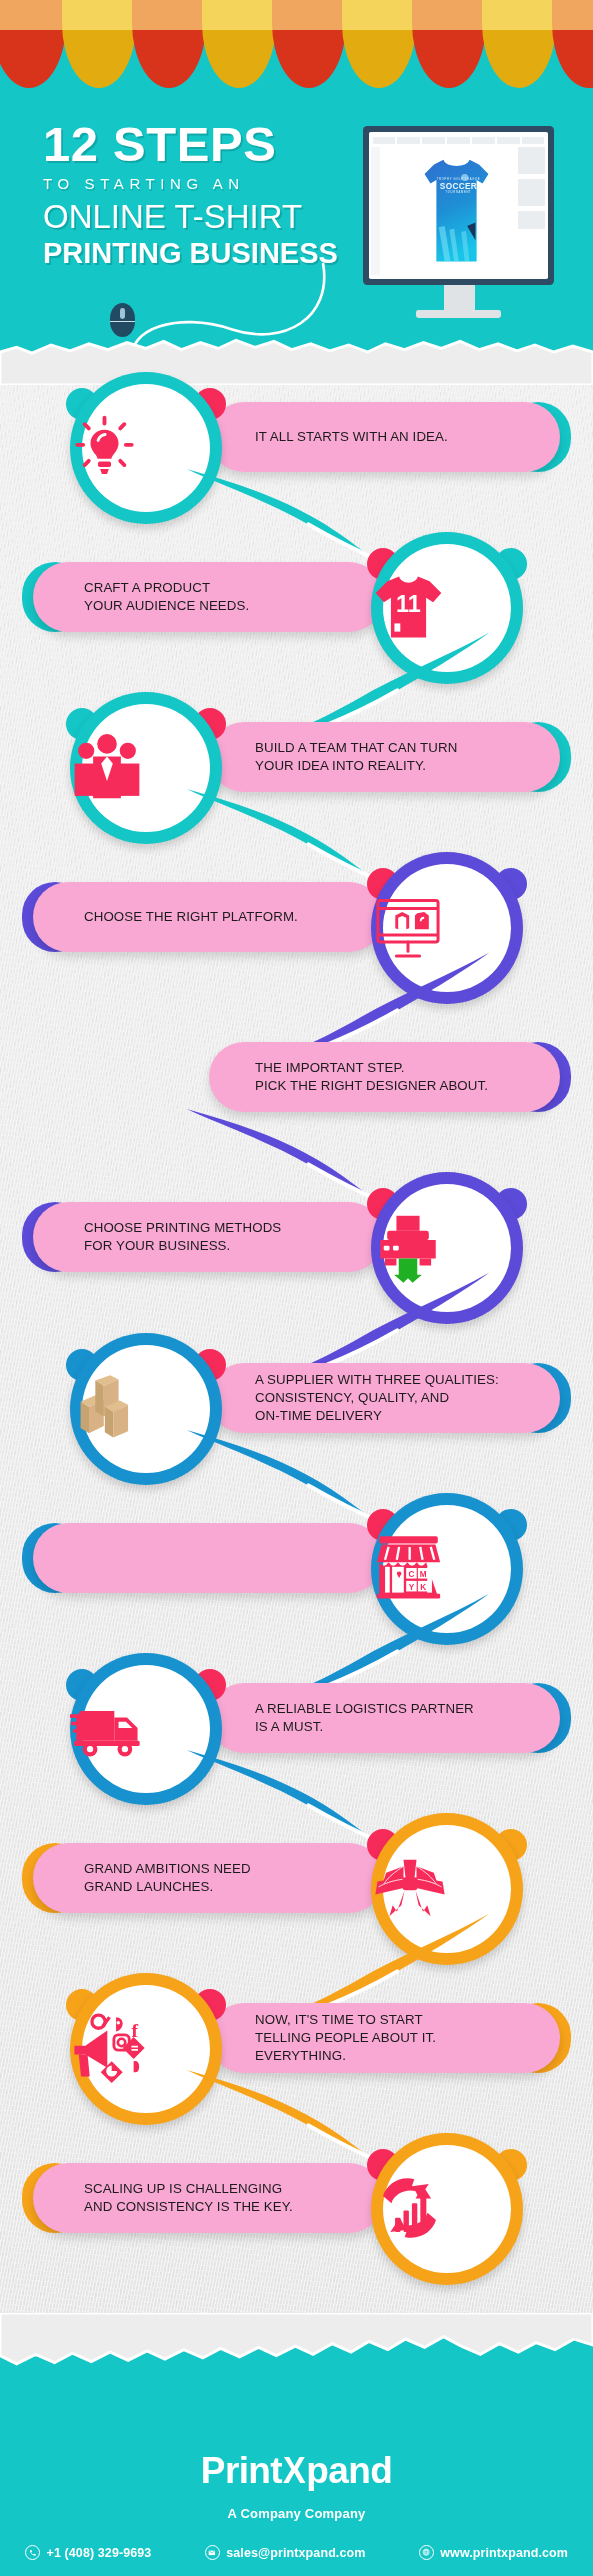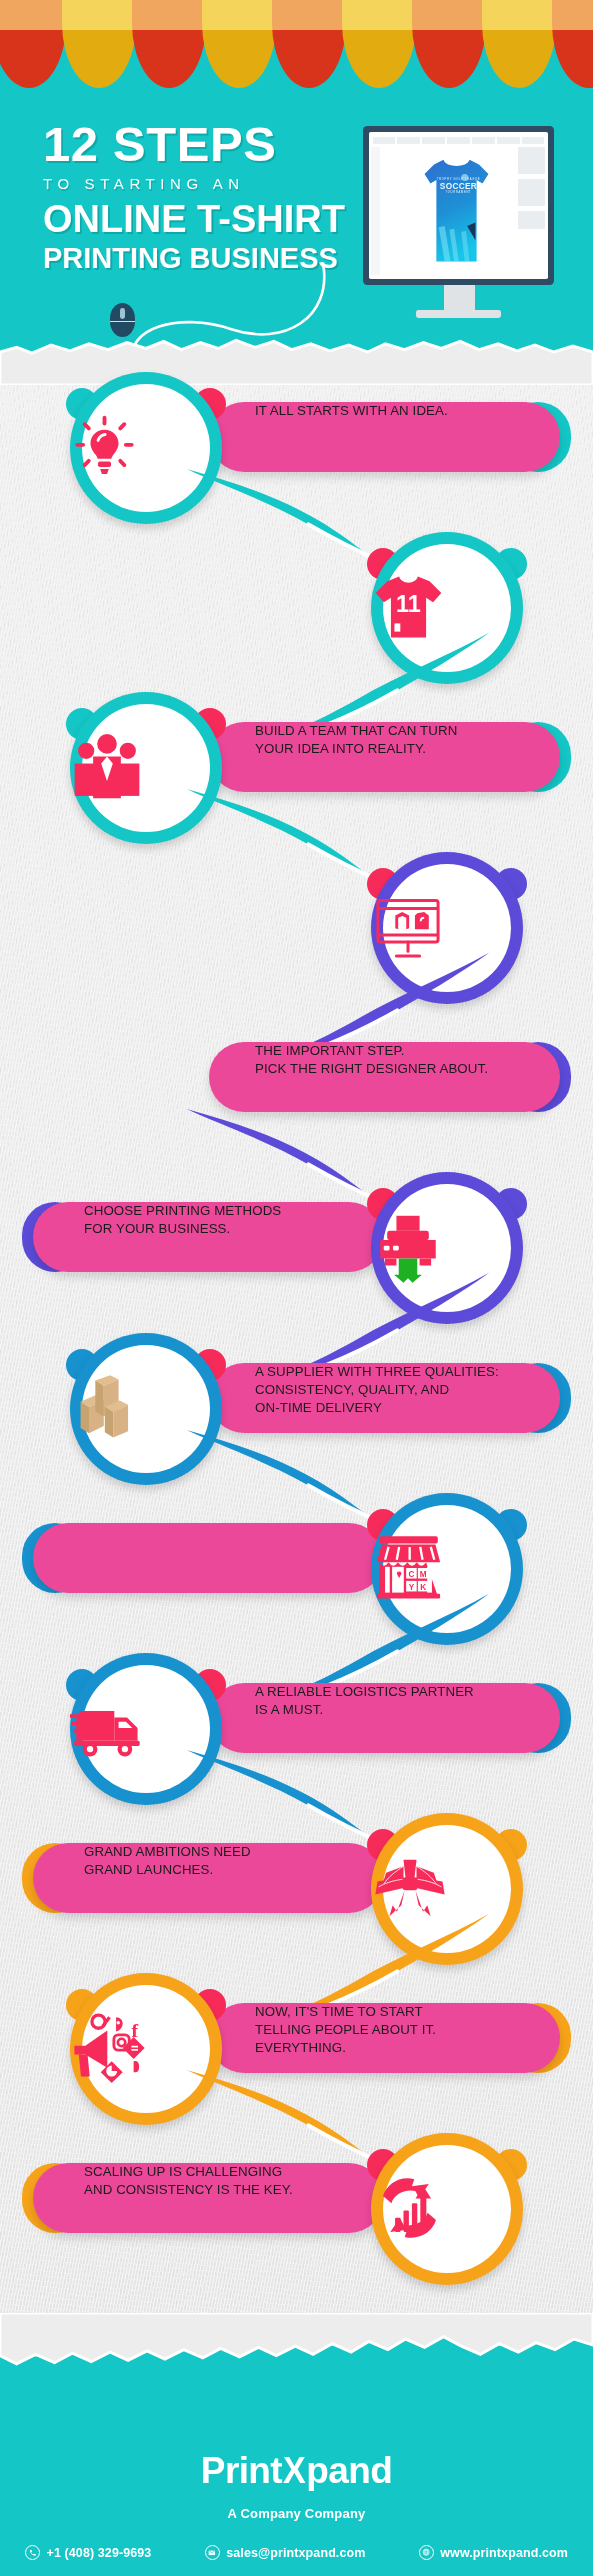--- a/index.html
+++ b/index.html
@@ -21,21 +21,21 @@
                 background:rgba(255,237,135,.62); z-index:3; }
 
   
   .hero { position:absolute; left:0; top:92px; width:593px; height:285px;
           background:#14C6C6; z-index:2; overflow:hidden; }
   .hero-title-wrap { position:absolute; left:43px; top:28.5px; width:332px; }
   .t-12steps { font-size:49px; font-weight:700; color:#ffffff; letter-spacing:0.6px;
                line-height:.96; text-shadow:1.8px 2.4px 0 rgba(0,90,95,.28); white-space:nowrap; }
   .t-tostart { font-size:15px; font-weight:400; color:#ffffff; letter-spacing:5.6px;
                margin-top:7.1px; text-shadow:1.2px 1.8px 0 rgba(0,90,95,.22); }
-  .t-online  { font-size:38px; font-weight:700; color:#ffffff; letter-spacing:0px;
+  .t-online  { font-size:33px; font-weight:400; color:#ffffff; letter-spacing:0px;
                margin-top:8.3px; line-height:1.04; text-shadow:1.8px 2.4px 0 rgba(0,90,95,.28); white-space:nowrap;}
   .t-printing{ font-size:29px; font-weight:700; color:#ffffff; letter-spacing:0px;
                margin-top:3.6px; line-height:1.04; text-shadow:1.8px 2.4px 0 rgba(0,90,95,.28); white-space:nowrap;}
 
   
   .monitor { position:absolute; left:363px; top:34px; width:191px; height:159px;
              background:#2E4B63; border-radius:4.2px; padding:6px; }
   .mon-screen { width:100%; height:100%; background:#ffffff; border-radius:1.8px; position:relative; overflow:hidden; }
   .mon-toolbar { position:absolute; left:3.6px; top:4.7px; right:3.6px; height:7.1px; display:flex; gap:2.4px; }
   .mon-toolbar i { flex:1; background:#eceff1; border-radius:0.6px; display:block; }
@@ -79,22 +79,22 @@
   .node .ring { position:absolute; inset:0; border-radius:50%;
                 box-shadow:0 4.7px 8.3px rgba(0,0,0,.16); }
   .node .ring-in { position:absolute; inset:12px; background:#ffffff; border-radius:50%; }
   .node .dotA { position:absolute; width:32px; height:32px; border-radius:50%; }
   .node .dotB { position:absolute; width:32px; height:32px; border-radius:50%; }
   .node .icon { position:absolute; left:0; right:0; top:50%; transform:translateY(-50%);
                 text-align:left; }
 
   
   .pill { position:absolute; top:34px; height:70px; border-radius:36px;
-          background:#ec4899; box-shadow:0 5.3px 9.5px rgba(0,0,0,.14);
-          display:flex; }
+          background:#f9a8d4; box-shadow:0 5.3px 9.5px rgba(0,0,0,.14);
+          display:flex; align-items:center; }
   .pill .cap { position:absolute; top:0; width:66px; height:70px; border-radius:36px; z-index:-1; }
   .pill p { font-size:13.3px; line-height:1.35; color:#1b1b1b; font-weight:400;
             letter-spacing:0.1px; white-space:pre-line; }
 
   
   .step.left .node { left:70px; }
   .step.left .pill { left:209px; right:33px; padding-left:46px; }
   .step.left .pill .cap { right:-10.7px; }
   .step.left .node .dotA { left:-3.6px; top:16.6px; }
   .step.left .node .dotB { right:-3.6px; top:16.6px; }
@@ -245,20 +245,25 @@
             <rect x="44" y="45" width="9" height="3.6" rx="1.8" transform="rotate(45 48.5 46.8)"></rect>
             <path d="M26 26c1-3.2 3.6-5.2 6.6-5.6" fill="none" stroke="#fff" stroke-width="2.6" stroke-linecap="round"></path>
           </svg></div>
       </div>
     </div>
     <div class="step right" style="top:528px">
       <svg class="tail" style="left:255px; top:101px;" width="249" height="130" viewBox="0 0 420 220">
         <path d="M396 6 C 330 44, 250 74, 170 120 C 110 154, 50 180, 8 196 C 70 186, 160 150, 240 104 C 310 64, 366 28, 396 6 Z" fill="#14C6C6"></path>
         <path d="M8 196 C 70 186, 160 150, 240 104" fill="none" stroke="#ffffff" stroke-width="7" stroke-linecap="round"></path>
       </svg>
+      <div class="pill">
+        <div class="cap" style="background:#14C6C6"></div>
+        <p>CRAFT A PRODUCT
+YOUR AUDIENCE NEEDS.</p>
+      </div>
       <div class="node">
         <div class="dotA" style="background:#F72B5A"></div>
         <div class="dotB" style="background:#14C6C6"></div>
         <div class="ring" style="background:#14C6C6">
           <div class="ring-in"></div>
         </div>
         <div class="icon"><svg width="75" height="75" viewBox="0 0 64 64" fill="#F72B5A">
             <path d="M24 6 L14 10 L4 20 L11 28 L17 24 L17 58 L47 58 L47 24 L53 28 L60 20 L50 10 L40 6 C38 13, 26 13, 24 6 Z"></path>
             <rect x="20" y="46" width="5" height="7" fill="#fff"></rect>
             <text x="32" y="36" font-family="Liberation Sans, sans-serif" font-size="20" font-weight="700" fill="#fff" text-anchor="middle">11</text>
@@ -290,20 +295,24 @@
             <path d="M20 23h24v36H20z"></path>
             <path d="M32 23 L27 29 L32 44 L37 29 Z" fill="#fff"></path>
           </svg></div>
       </div>
     </div>
     <div class="step right" style="top:848px">
       <svg class="tail" style="left:255px; top:101px;" width="249" height="130" viewBox="0 0 420 220">
         <path d="M396 6 C 330 44, 250 74, 170 120 C 110 154, 50 180, 8 196 C 70 186, 160 150, 240 104 C 310 64, 366 28, 396 6 Z" fill="#5B4BD8"></path>
         <path d="M8 196 C 70 186, 160 150, 240 104" fill="none" stroke="#ffffff" stroke-width="7" stroke-linecap="round"></path>
       </svg>
+      <div class="pill">
+        <div class="cap" style="background:#5B4BD8"></div>
+        <p>CHOOSE THE RIGHT PLATFORM.</p>
+      </div>
       <div class="node">
         <div class="dotA" style="background:#F72B5A"></div>
         <div class="dotB" style="background:#5B4BD8"></div>
         <div class="ring" style="background:#5B4BD8">
           <div class="ring-in"></div>
         </div>
         <div class="icon"><svg width="74" height="74" viewBox="0 0 64 64" fill="none" stroke="#F72B5A" stroke-width="2.6">
             <rect x="6" y="9" width="52" height="36" rx="2"></rect>
             <path d="M6 16h52M6 39h52"></path>
             <path d="M32 45v8M22 57h20" stroke-linecap="round"></path>

